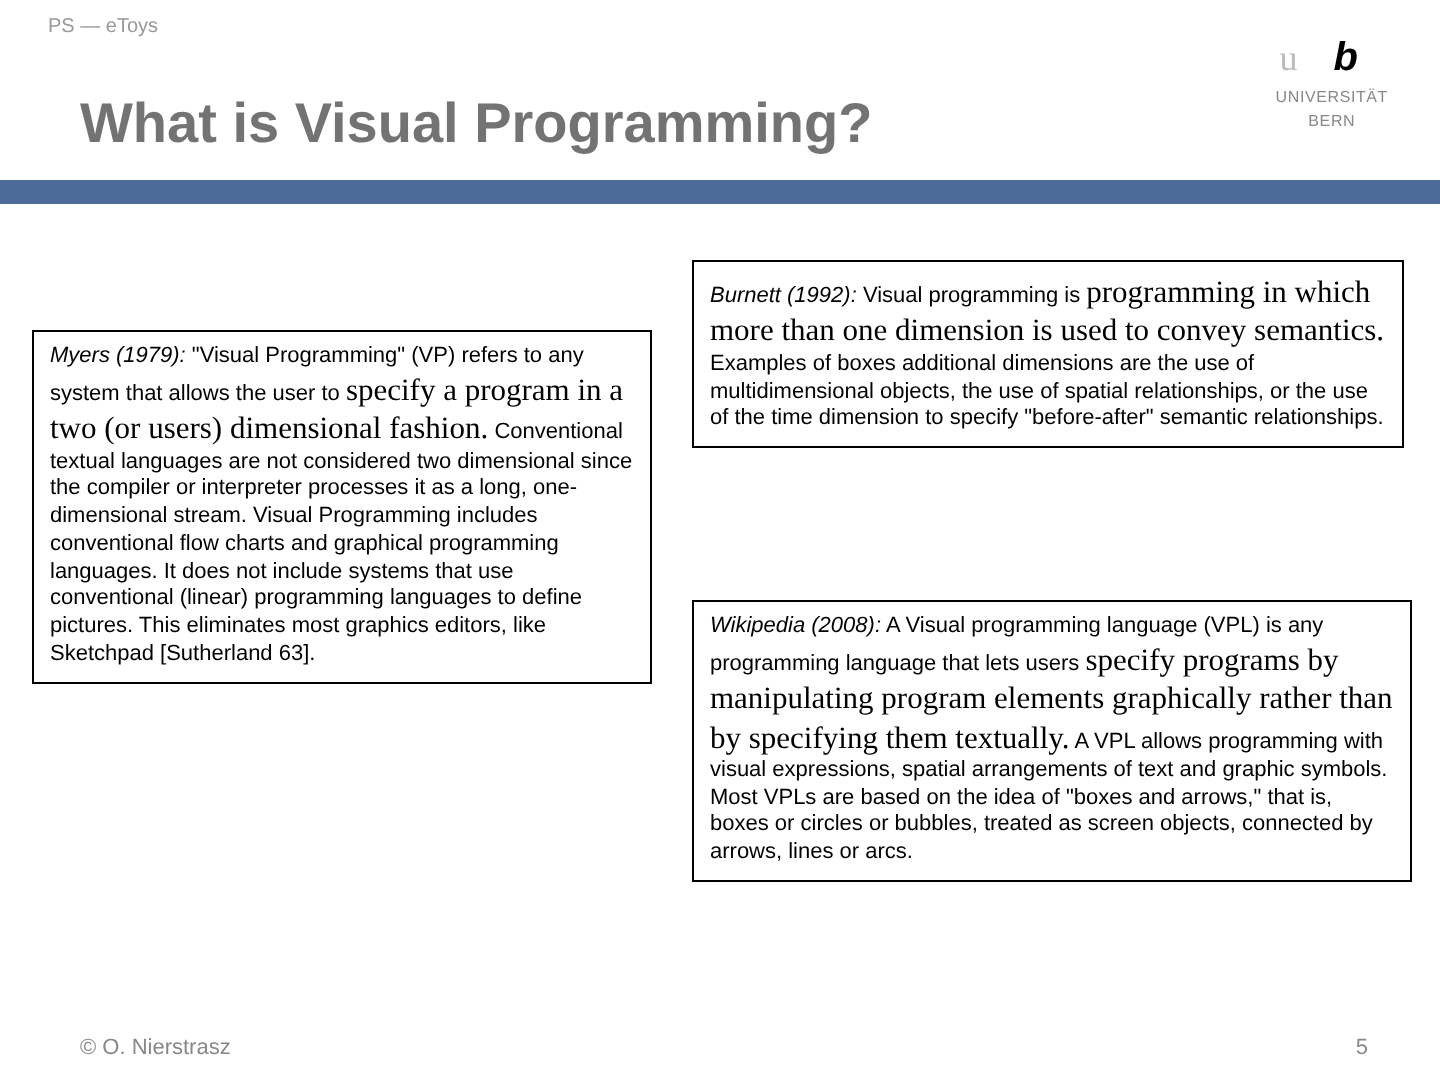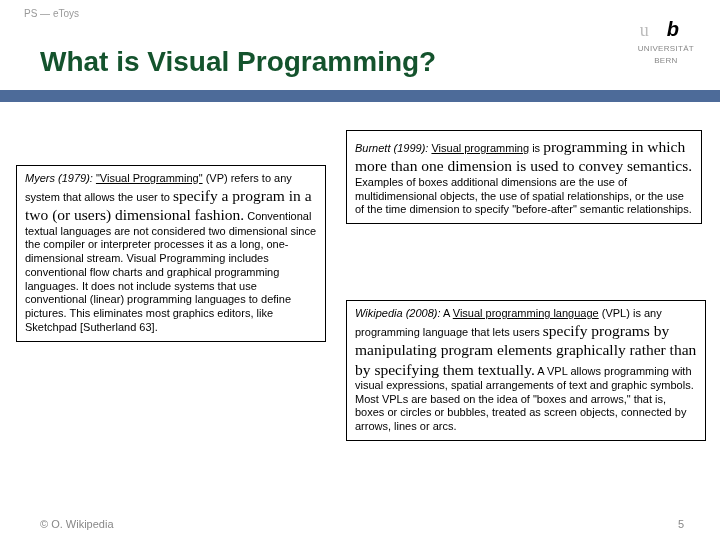--- a/index.html
+++ b/index.html
@@ -23,35 +23,35 @@
   }
   .logo-u {
     font-size: 18px; color: #bbb; font-family: serif;
   }
   .logo-sub {
     font-size: 8px; color: #888; line-height: 1.05;
     margin-top: 4px; letter-spacing: 0.3px; padding-left: 13px;
   }
   .title {
     position: absolute; top: 46px; left: 40px;
-    font-size: 28px; font-weight: bold; color: #14532d;
+    font-size: 28px; font-weight: bold; color: #737373;
   }
   .title-bar {
     position: absolute; top: 90px; left: 0; right: 0;
     height: 12px; background: #4d6b99;
   }
   .box {
     position: absolute; border: 1px solid #000;
     padding: 6px 8px; font-size: 11px; line-height: 1.25;
     color: #000;
   }
   .box-left   { top: 165px; left: 16px;  width: 310px; }
   .box-right1 { top: 130px; left: 346px; width: 356px; }
   .box-right2 { top: 300px; left: 346px; width: 360px; }
-  .ul { text-decoration: underline; }
+  .ul { }
   .it { font-style: italic; }
   .big  { font-size: 15.5px; font-weight: normal; font-family: Georgia, 'Times New Roman', serif; }
   .footer-left {
     position: absolute; bottom: 10px; left: 40px;
     font-size: 11px; color: #888;
   }
   .footer-right {
     position: absolute; bottom: 10px; right: 36px;
     font-size: 11px; color: #888;
   }
@@ -75,30 +75,30 @@
 <div class="box box-left">
   <span class="it">Myers (1979):</span>
   <span> </span>
   <span class="ul">"Visual Programming"</span>
   <span> (VP) refers to any system that allows the user to </span>
   <span class="big">specify a program in a two (or users) dimensional fashion.</span>
   <span> Conventional textual languages are not considered two dimensional since the compiler or interpreter processes it as a long, one-dimensional stream. Visual Programming includes conventional flow charts and graphical programming languages. It does not include systems that use conventional (linear) programming languages to define pictures. This eliminates most graphics editors, like Sketchpad [Sutherland 63].</span>
 </div>
 
 <div class="box box-right1">
-  <span class="it">Burnett (1999):</span>
+  <span class="it">Burnett (1992):</span>
   <span class="ul"> Visual programming</span>
   <span> is </span>
   <span class="big">programming in which more than one dimension is used to convey semantics.</span>
   <span> Examples of boxes additional dimensions are the use of multidimensional objects, the use of spatial relationships, or the use of the time dimension to specify "before-after" semantic relationships.</span>
 </div>
 
 <div class="box box-right2">
   <span class="it">Wikipedia (2008):</span>
   <span> A </span>
   <span class="ul">Visual programming language</span>
   <span> (VPL) is any programming language that lets users </span>
   <span class="big">specify programs by manipulating program elements graphically rather than by specifying them textually.</span>
   <span> A VPL allows programming with visual expressions, spatial arrangements of text and graphic symbols. Most VPLs are based on the idea of "boxes and arrows," that is, boxes or circles or bubbles, treated as screen objects, connected by arrows, lines or arcs.</span>
 </div>
 
-<div class="footer-left">© O. Wikipedia</div>
+<div class="footer-left">© O. Nierstrasz</div>
 <div class="footer-right">5</div>
 
 </body></html>

